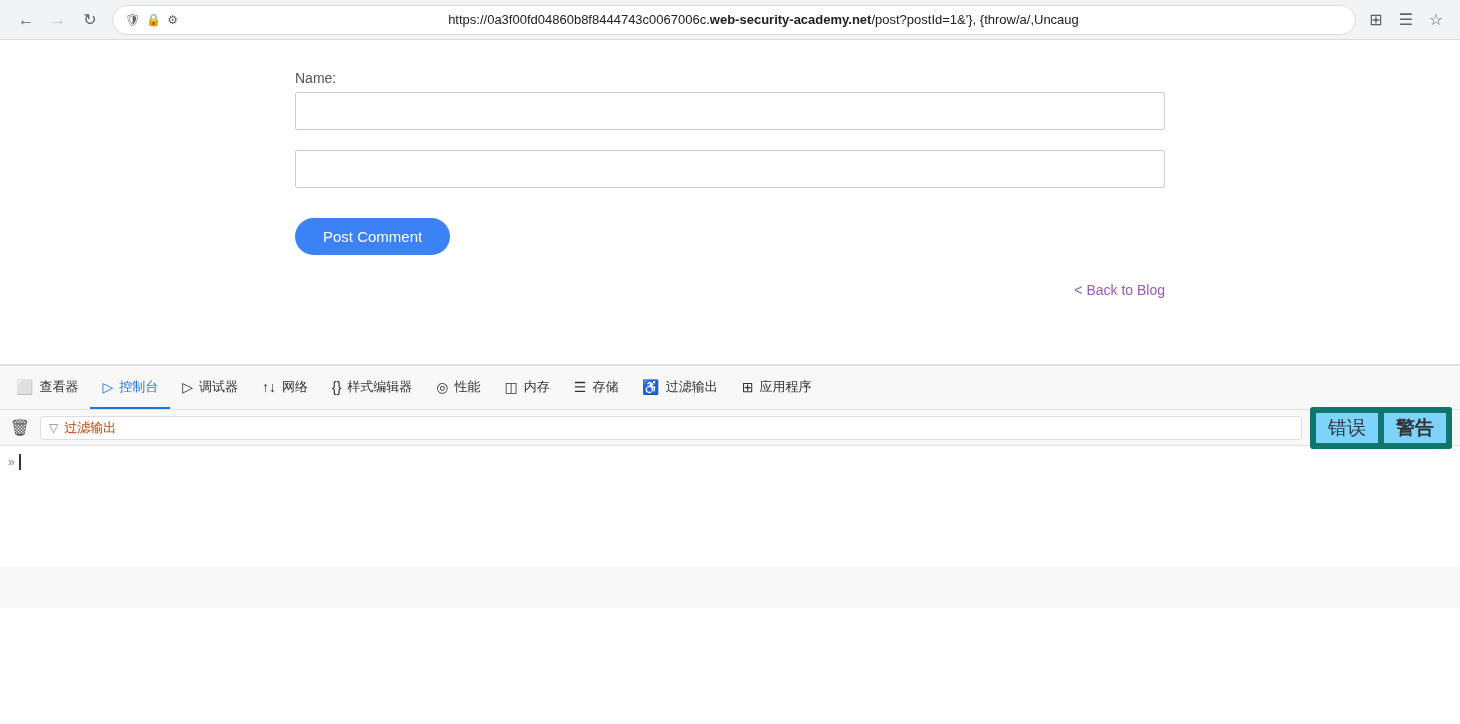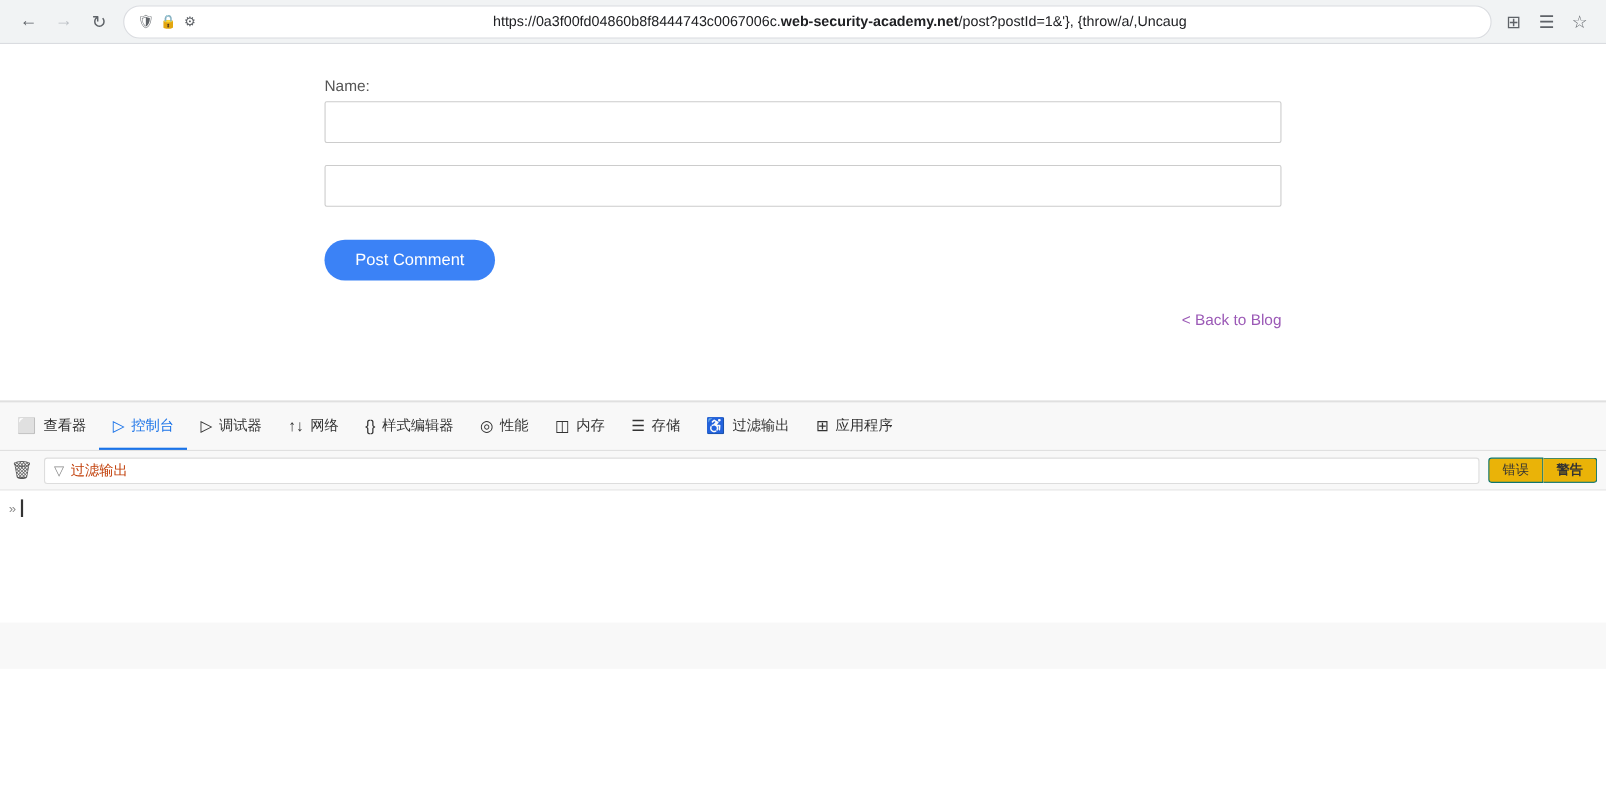--- a/index.html
+++ b/index.html
@@ -195,24 +195,24 @@
     }
     .filter-icon { color: #888; font-size: 12px; }
     .filter-text { font-size: 13px; color: #c2410c; }
 
     .error-warning-btns {
       display: flex;
       gap: 0;
     }
     .ew-btn {
       padding: 2px 12px;
-      font-size: 12px;
-      border: 1px solid #0f766e;
-      cursor: pointer;
-      background: #eab308;
+      font-size: 19px;
+      border: 6px solid #0f766e;
+      cursor: pointer;
+      background: #7dd3fc;
       color: #333;
     }
     .ew-btn:first-child { border-radius: 3px 0 0 3px; }
     .ew-btn:last-child { border-radius: 0 3px 3px 0; border-left: none; font-weight: bold; }
 
     .devtools-console-area {
       height: 120px;
       background: #fff;
       display: flex;
       align-items: flex-start;

